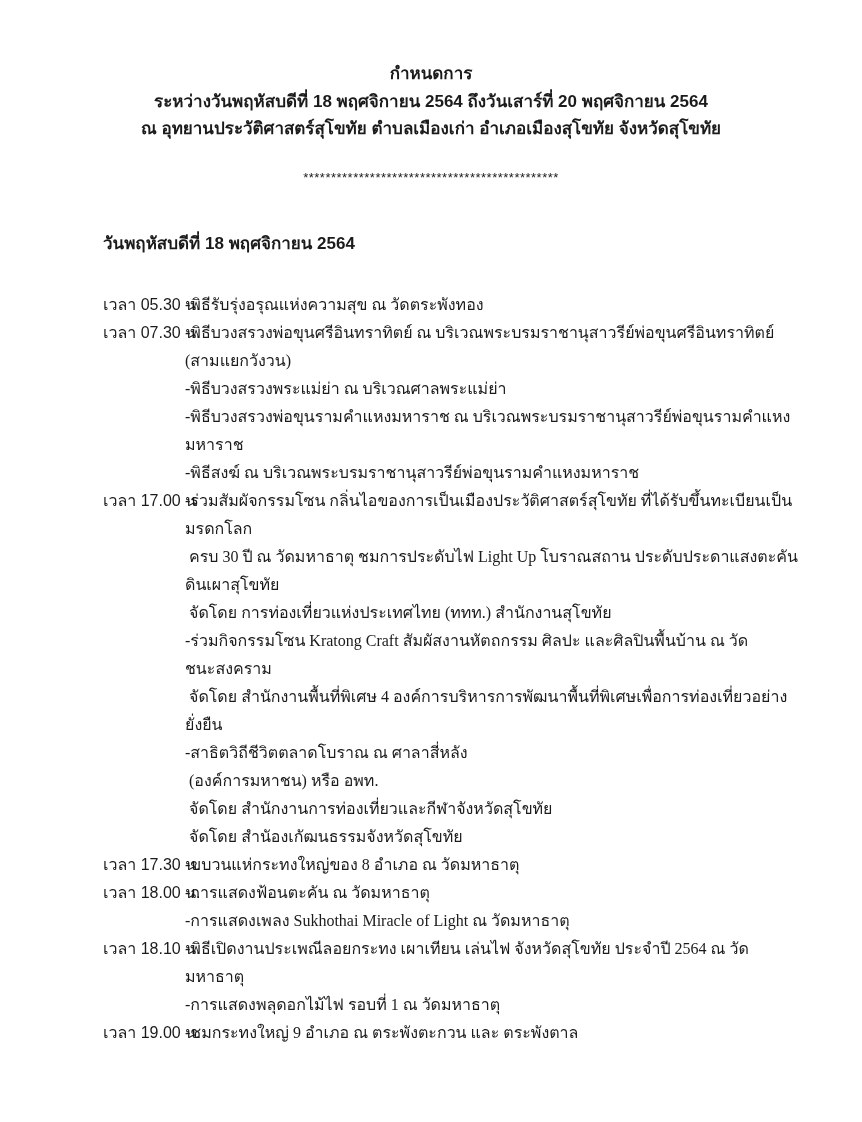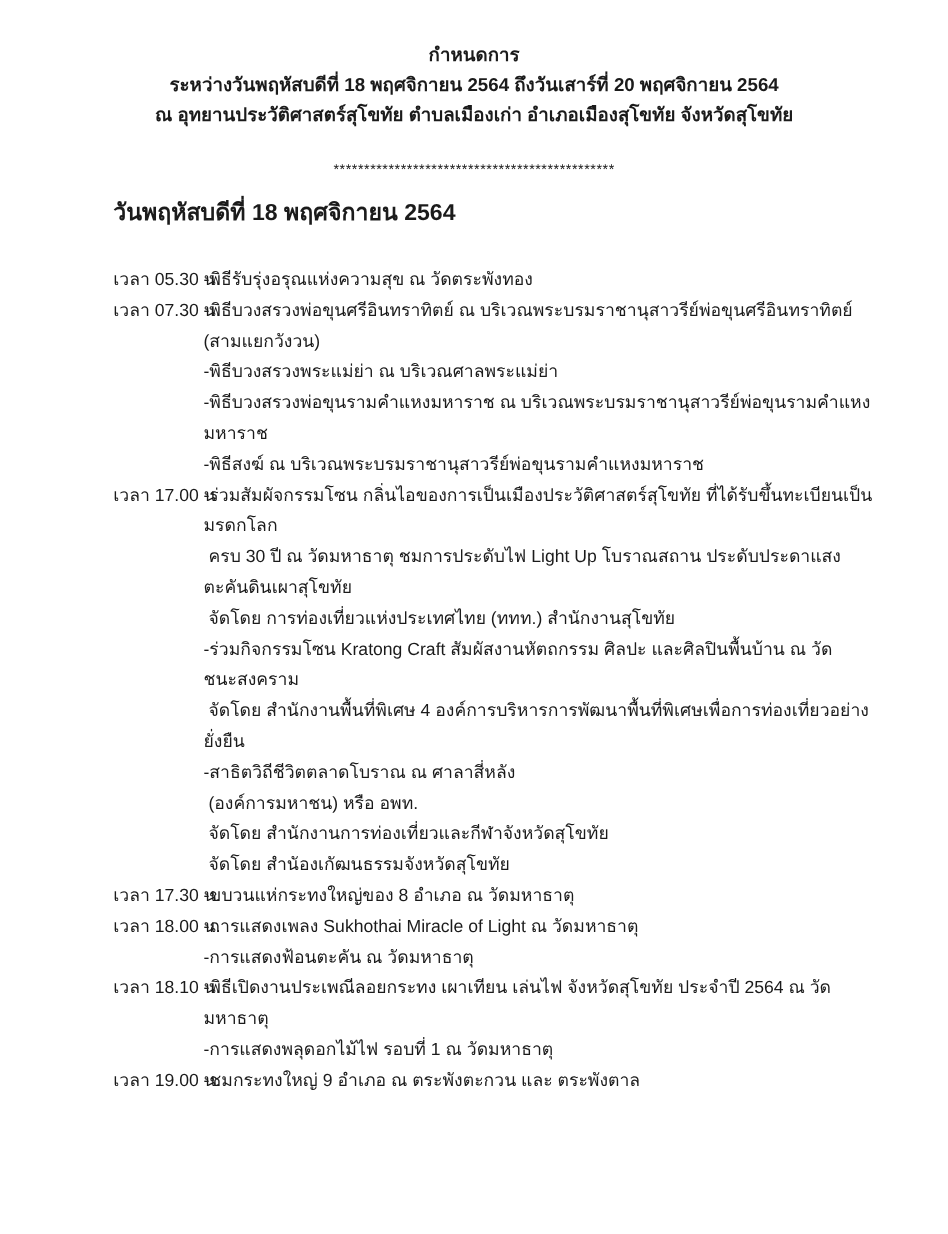--- a/index.html
+++ b/index.html
@@ -14,44 +14,44 @@
     color: #1b1b1b;
     overflow: hidden;
   }
   .page {
     width: 862px;
     height: 1122px;
     background: #ffffff;
     box-sizing: border-box;
   }
   .doc-header {
-    padding-top: 36px;
+    padding-top: 60px;
     text-align: center;
     font-weight: bold;
     font-size: 17px;
     line-height: 27.5px;
   }
   .doc-header .title-line {
     white-space: pre-wrap;
   }
   .sep {
     text-align: center;
     font-size: 13px;
     line-height: 18px;
     letter-spacing: 0.5px;
     font-weight: normal;
     color: #1b1b1b;
   }
   .sep-top {
     margin-top: 26px;
   }
   .day-heading {
-    margin: 20px 0 0 103px;
+    margin: 46px 0 0 103px;
     font-weight: bold;
-    font-size: 21px;
+    font-size: 17px;
     line-height: 22px;
   }
   .schedule {
     margin: 36px 60px 0 103px;
     font-size: 16px;
     line-height: 28px;
   }
   .entry {
     display: flex;
     align-items: flex-start;
@@ -60,20 +60,21 @@
     flex: 0 0 82px;
     width: 82px;
     white-space: nowrap;
   }
   .entry-lines {
     flex: 1;
     min-width: 0;
   }
   .activity-line {
     white-space: pre-wrap;
+    font-family: Liberation Serif, serif;
   }
 </style>
 </head>
 <body>
 
 <div class="page">
 
   <div class="doc-header">
     <div class="title-line">กำหนดการ</div>
     <div class="title-line">ระหว่างวันพฤหัสบดีที่ 18 พฤศจิกายน 2564 ถึงวันเสาร์ที่ 20 พฤศจิกายน 2564</div>
@@ -116,22 +117,22 @@
       </div>
       <div class="entry">
         <div class="entry-time">เวลา 17.30 น.</div>
         <div class="entry-lines">
           <div class="activity-line">-ขบวนแห่กระทงใหญ่ของ 8 อำเภอ ณ วัดมหาธาตุ</div>
         </div>
       </div>
       <div class="entry">
         <div class="entry-time">เวลา 18.00 น.</div>
         <div class="entry-lines">
+          <div class="activity-line">-การแสดงฟ้อนตะคัน ณ วัดมหาธาตุ</div>
           <div class="activity-line">-การแสดงเพลง Sukhothai Miracle of Light ณ วัดมหาธาตุ</div>
-          <div class="activity-line">-การแสดงฟ้อนตะคัน ณ วัดมหาธาตุ</div>
         </div>
       </div>
       <div class="entry">
         <div class="entry-time">เวลา 18.10 น.</div>
         <div class="entry-lines">
           <div class="activity-line">-พิธีเปิดงานประเพณีลอยกระทง เผาเทียน เล่นไฟ จังหวัดสุโขทัย ประจำปี 2564 ณ วัดมหาธาตุ</div>
           <div class="activity-line">-การแสดงพลุดอกไม้ไฟ รอบที่ 1 ณ วัดมหาธาตุ</div>
         </div>
       </div>
       <div class="entry">

